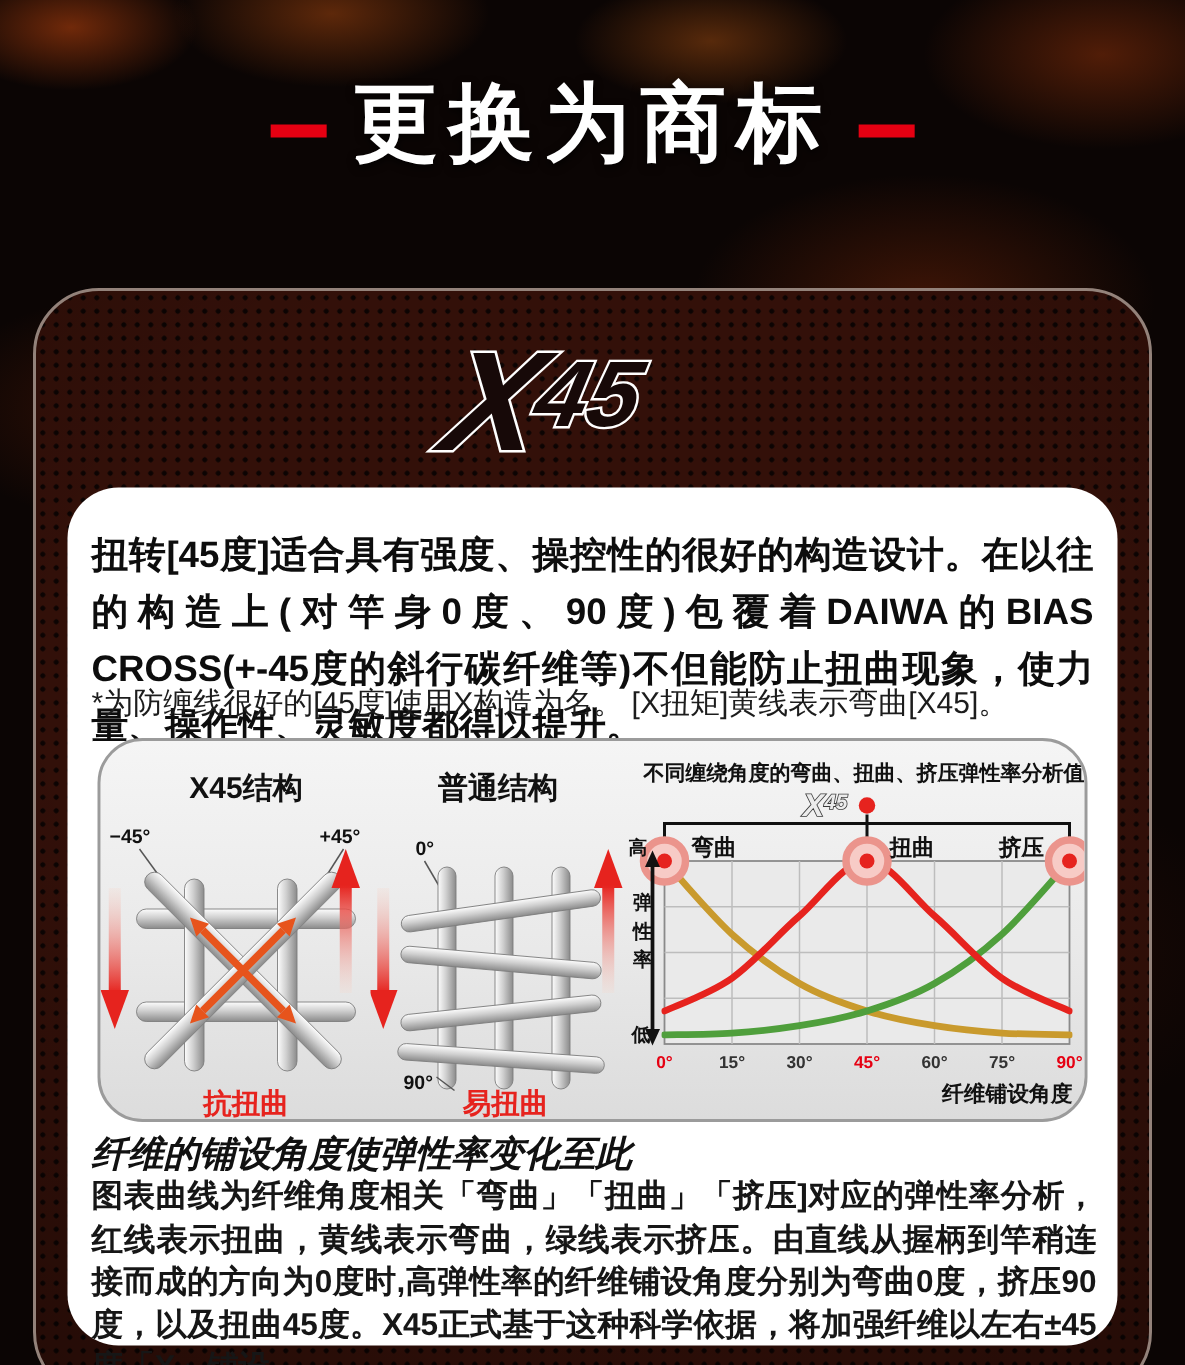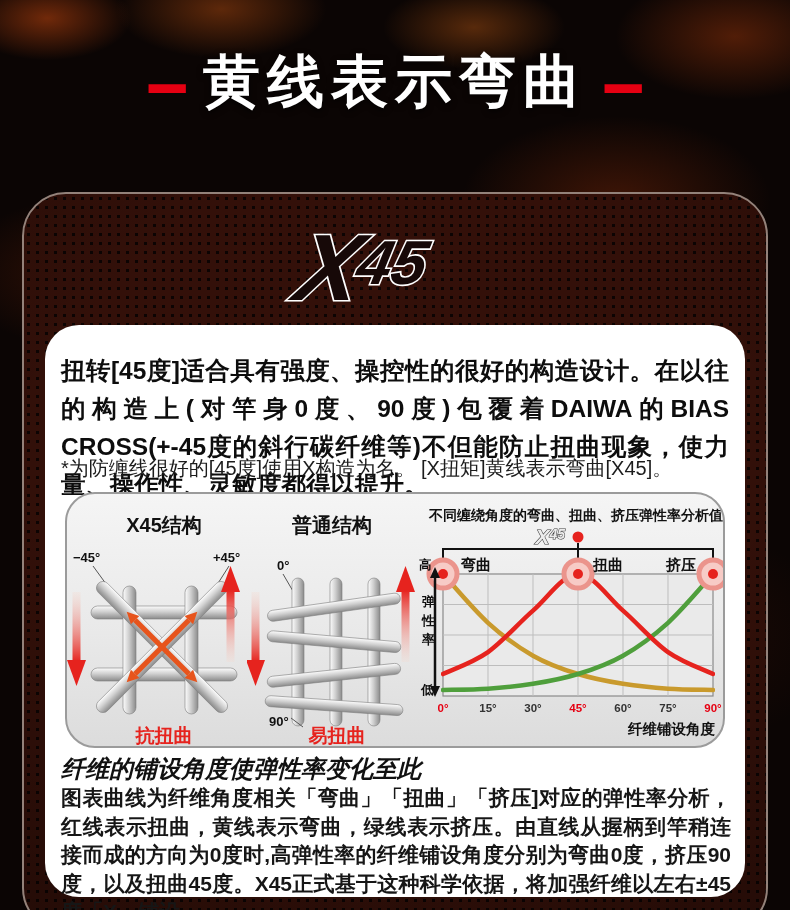--- a/index.html
+++ b/index.html
@@ -64,21 +64,21 @@
   .bottom-body{position:absolute;left:16px;top:459px;width:670px;margin:0;
     font-size:21px;font-weight:bold;line-height:28.5px;color:#161616;text-align:justify;}
 </style>
 </head>
 <body>
 
 <div id="page">
 
   <div class="title-row">
     <span class="dash">–</span>
-    <h1 class="page-title">黄线表示弯曲</h1>
+    <h1 class="page-title">更换为商标</h1>
     <span class="dash">–</span>
   </div>
 
   <div class="panel"></div>
 
   <svg class="logo" viewBox="0 0 250 104">
     <g transform="skewX(-12) translate(24,0)">
       <text class="logo-split" x="18" y="86"><tspan>X</tspan><tspan font-size="62" dy="-16" dx="-4">45</tspan></text>
     </g>
   </svg>

